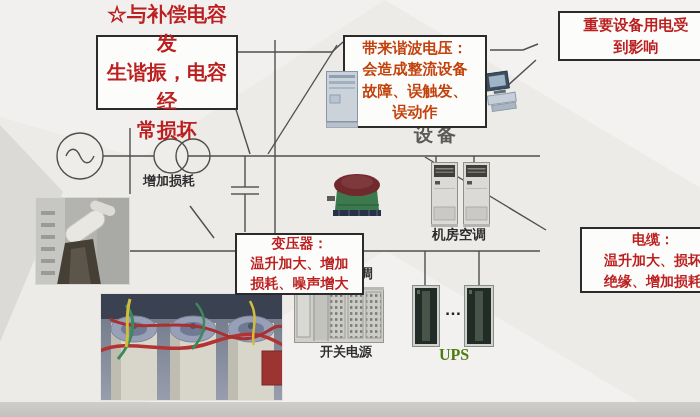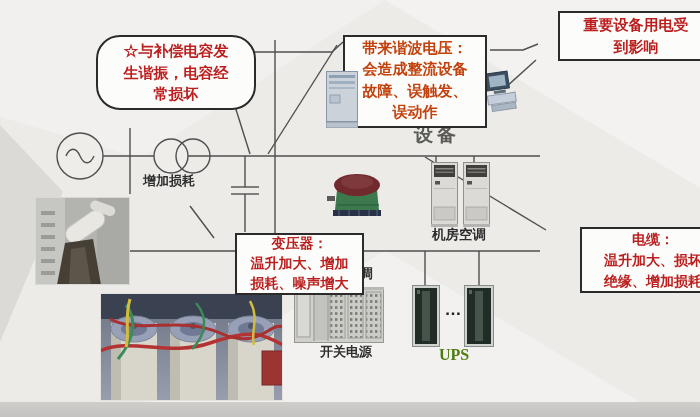--- a/index.html
+++ b/index.html
@@ -15,21 +15,21 @@
                background:linear-gradient(#cfcecb,#c3c2c0);z-index:0;}
   .wires{position:absolute;left:0;top:0;z-index:1;}
   .equip,.photo{position:absolute;z-index:2;}
   .lbl{position:absolute;z-index:2;font-weight:bold;color:#2e2e2e;text-align:center;}
   .abox{position:absolute;z-index:3;background:#fcfcfa;border:2px solid #2b2b2b;
         display:flex;align-items:center;justify-content:center;text-align:center;
         font-weight:bold;white-space:pre-line;box-sizing:border-box;}
   .red{color:#bb1f1f;margin-left:20px;}
   .dark{color:#c2410c;font-family:Liberation Mono, monospace;}
 
-  #box-resonance{left:76px;top:35px;width:160px;height:75px;font-size:15px;line-height:1.45;border-radius:24px;}
+  #box-resonance{left:76px;top:35px;width:142px;height:75px;font-size:20px;line-height:1.45;}
   #box-harmonic{left:343px;top:35px;width:144px;height:93px;font-size:15px;line-height:1.42;}
   #box-important{left:538px;top:11px;width:156px;height:50px;font-size:15px;line-height:1.45;}
   #box-transformer{left:215px;top:233px;width:129px;height:62px;font-size:14px;line-height:1.42;}
   #box-cable{left:560px;top:227px;width:146px;height:66px;font-size:14px;line-height:1.5;}
 
   #lbl-dist{left:126px;top:172px;width:86px;font-size:13px;}
   #lbl-equip{left:413px;top:122px;width:48px;font-size:19px;color:#5a5a56;letter-spacing:4px;}
   #lbl-central{left:301px;top:221px;width:90px;font-size:13.5px;margin-top:44px;}
   #lbl-room{left:423px;top:226px;width:72px;font-size:13.5px;text-align:center;}
   #lbl-switch{left:312px;top:343px;width:68px;font-size:13px;}

